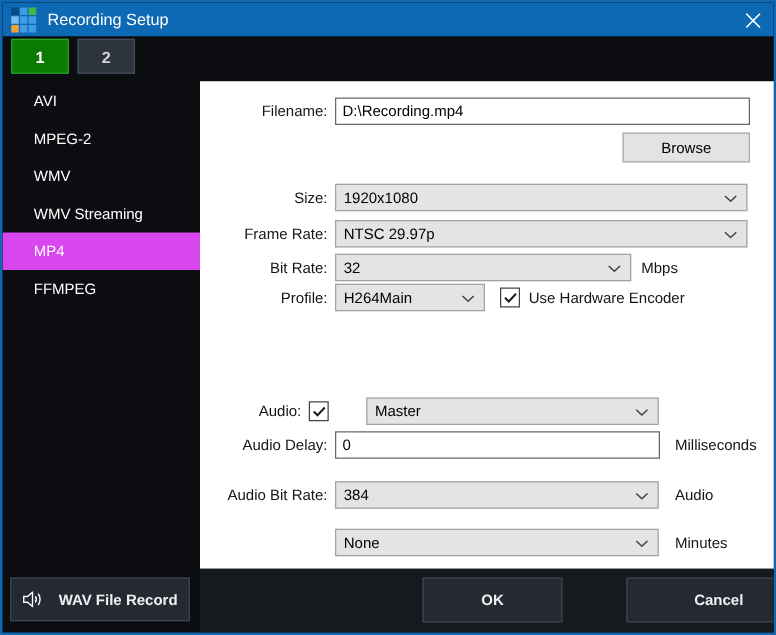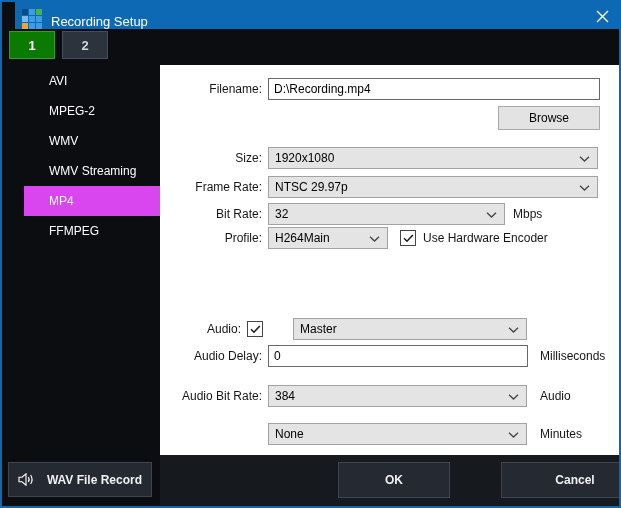--- a/index.html
+++ b/index.html
@@ -3,40 +3,40 @@
 <meta charset="utf-8">
 <style>
   * { margin:0; padding:0; box-sizing:border-box; }
   html,body { background:#2a2a2a; }
   .window {
     position:relative; width:621px; height:508px;
     background:#0b0d10; border:2px solid #0e69b4;
     font-family:"Liberation Sans", sans-serif; overflow:hidden;
   }
   
-  .titlebar { position:absolute; left:13px; right:0; top:0; height:27px;
-    background:#0e69b4; display:flex; align-items:flex-end; }
+  .titlebar { position:absolute; left:0; right:0; top:0; height:27px;
+    background:#0e69b4; display:flex; align-items:center; }
   .app-icon { margin-left:7px; display:grid;
     grid-template-columns:repeat(3,6px); grid-template-rows:repeat(3,6px); gap:1px; }
   .sq { width:6px; height:6px; }
   .sq.db{background:#0a4a86;} .sq.b{background:#3f9be4;} .sq.g{background:#43b549;}
   .sq.lb{background:#79bdf0;} .sq.o{background:#f2a433;}
   .title-text { color:#ffffff; font-size:13px; margin-left:9px; }
   .close-btn { position:absolute; right:9px; top:6px; width:16px; height:16px;
     display:flex; align-items:center; justify-content:center; cursor:pointer; }
   
   .tab { position:absolute; top:29px; width:46px; height:28px;
     display:flex; align-items:center; justify-content:center;
     font-size:13px; font-weight:bold; cursor:pointer; }
   .tab.active { left:7px; background:#0a7a00; border:1px solid #2f9e2f; color:#ffffff; }
   .tab.inactive { left:60px; background:#2d333d; border:1px solid #454d5a; color:#cfd3da; }
   
   .sidebar { position:absolute; left:0; top:64px; width:158px; }
   .side-item { height:30px; line-height:30px; padding-left:25px;
-    color:#ffffff; font-size:12px; cursor:pointer;margin-left:22px; }
+    color:#ffffff; font-size:12px; cursor:pointer; }
   .side-item.selected { background:#d946ef; }
   
   .panel { position:absolute; left:158px; top:63px; width:516px; height:390px;
     background:#ffffff; }
   .lbl { position:absolute; left:0; width:102px; height:22px; line-height:22px;
     text-align:right; font-size:12px; color:#151515; }
   .unit { position:absolute; height:22px; line-height:22px; font-size:12px; color:#151515; }
   .txt { position:absolute; height:22px; background:#ffffff; border:1px solid #686868;
     font-size:12px; padding:0 5px; color:#000; font-family:"Liberation Sans", sans-serif; }
   .combo { position:absolute; height:22px; background:#e4e4e4; border:1px solid #a2a2a2;

